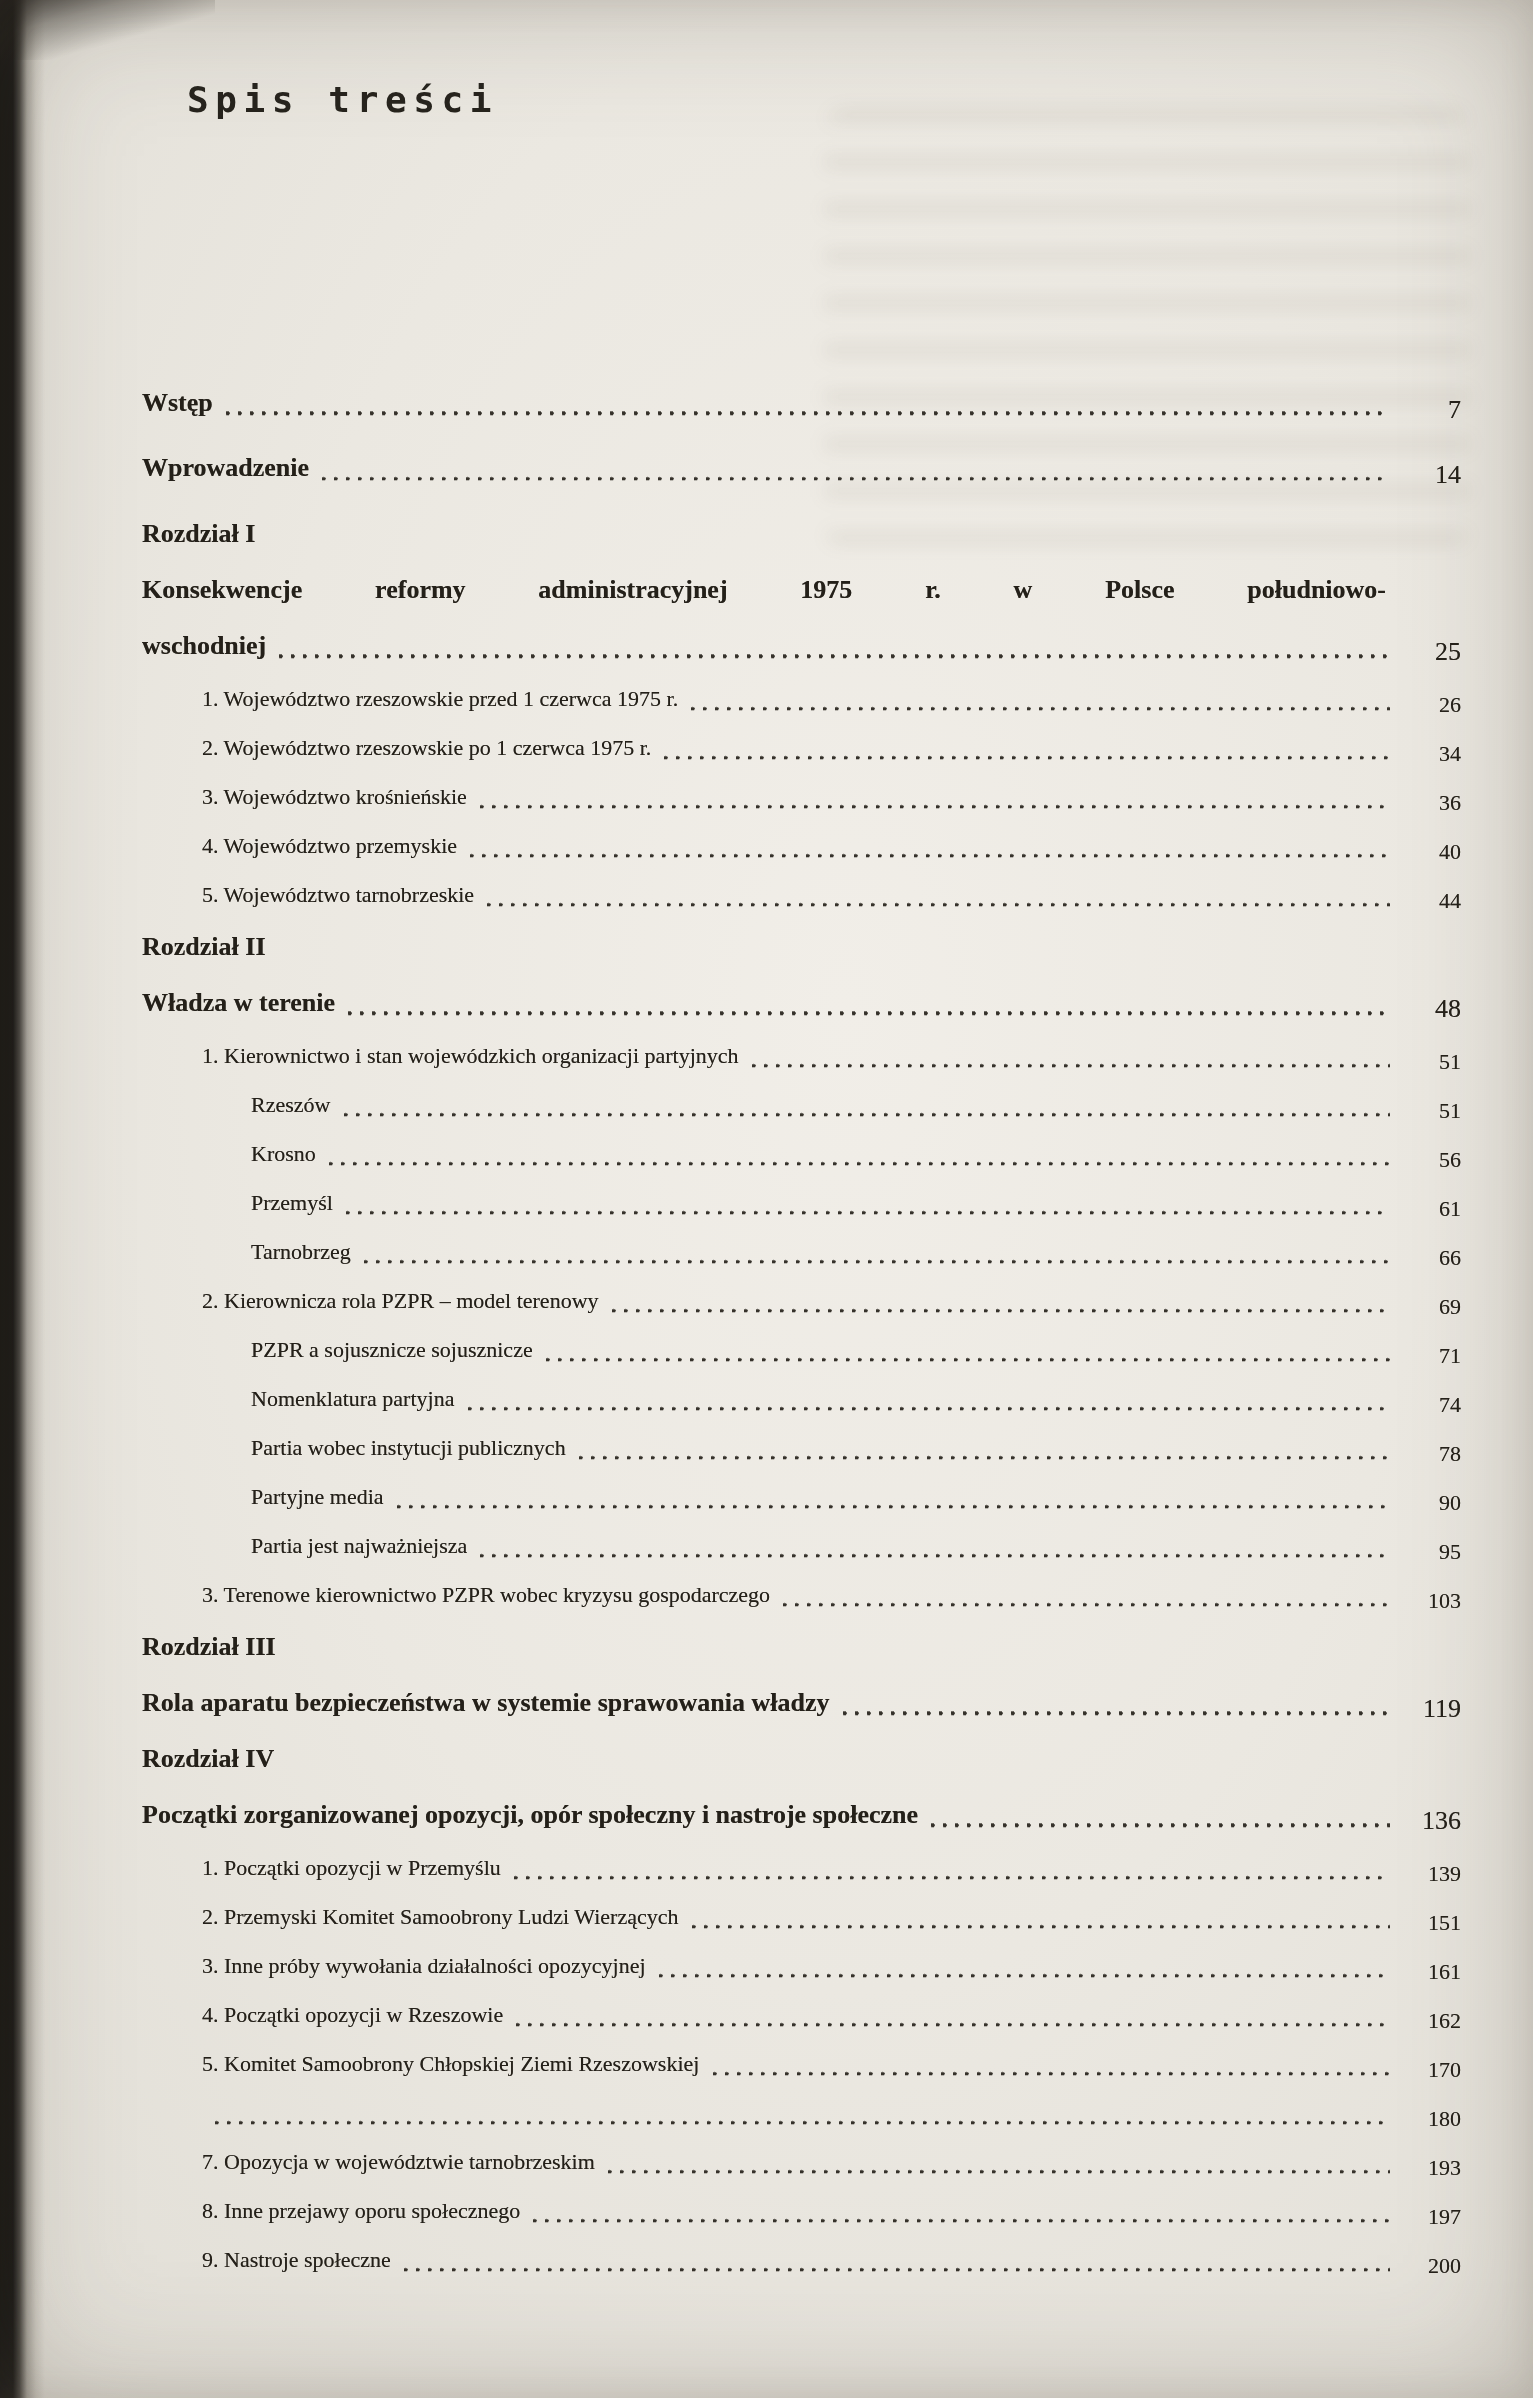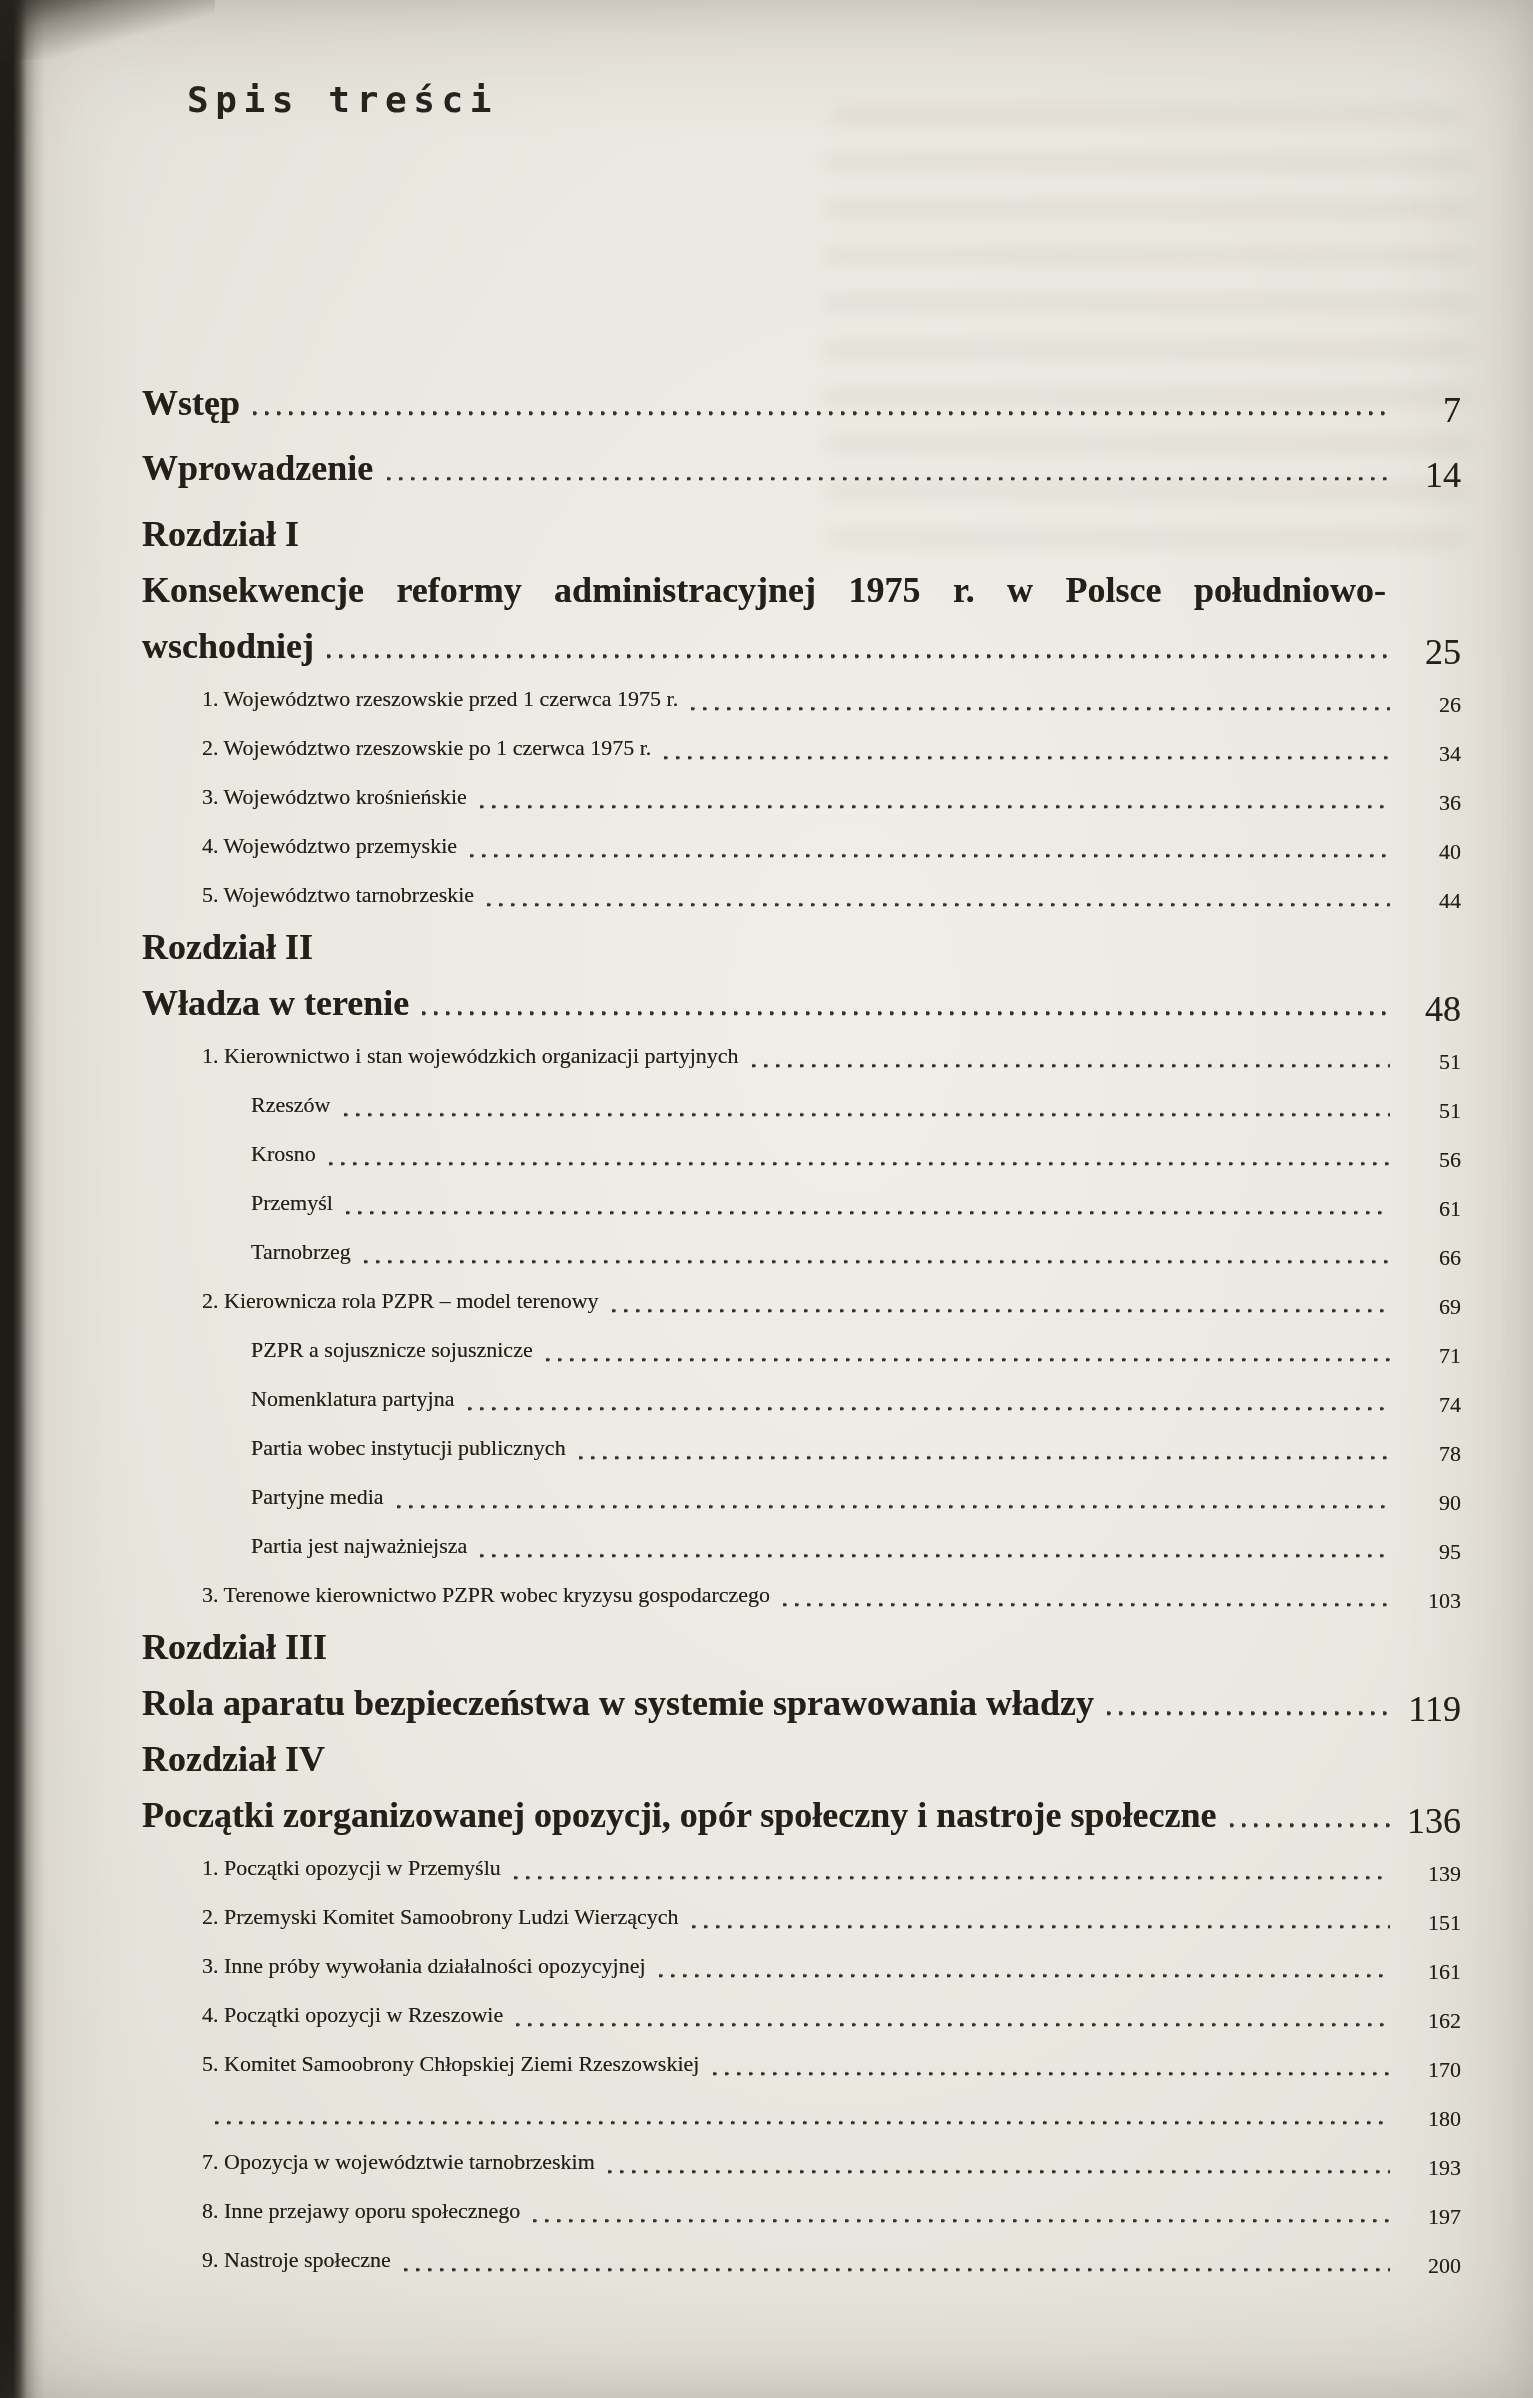--- a/index.html
+++ b/index.html
@@ -43,21 +43,21 @@
   
   .toc { position: absolute; left: 142px; right: 73px; top: 375px; }
 
   .row {
     display: flex;
     align-items: baseline;
     font-size: 22px;
     line-height: 49px;
     text-shadow: 0 0 0.5px rgba(40,36,30,0.55);
   }
-  .lvl0 { font-size: 36px; line-height: 56px; }
+  .lvl0 { font-size: 26px; line-height: 56px; }
   .lvl1 { padding-left: 60px; }
   .lvl2 { padding-left: 109px; }
   .bold { font-weight: 700; }
 
   .lbl { white-space: nowrap; flex: 0 0 auto; }
 
   .dots {
     flex: 1 1 auto;
     min-width: 34px;
     height: 7.5px;

